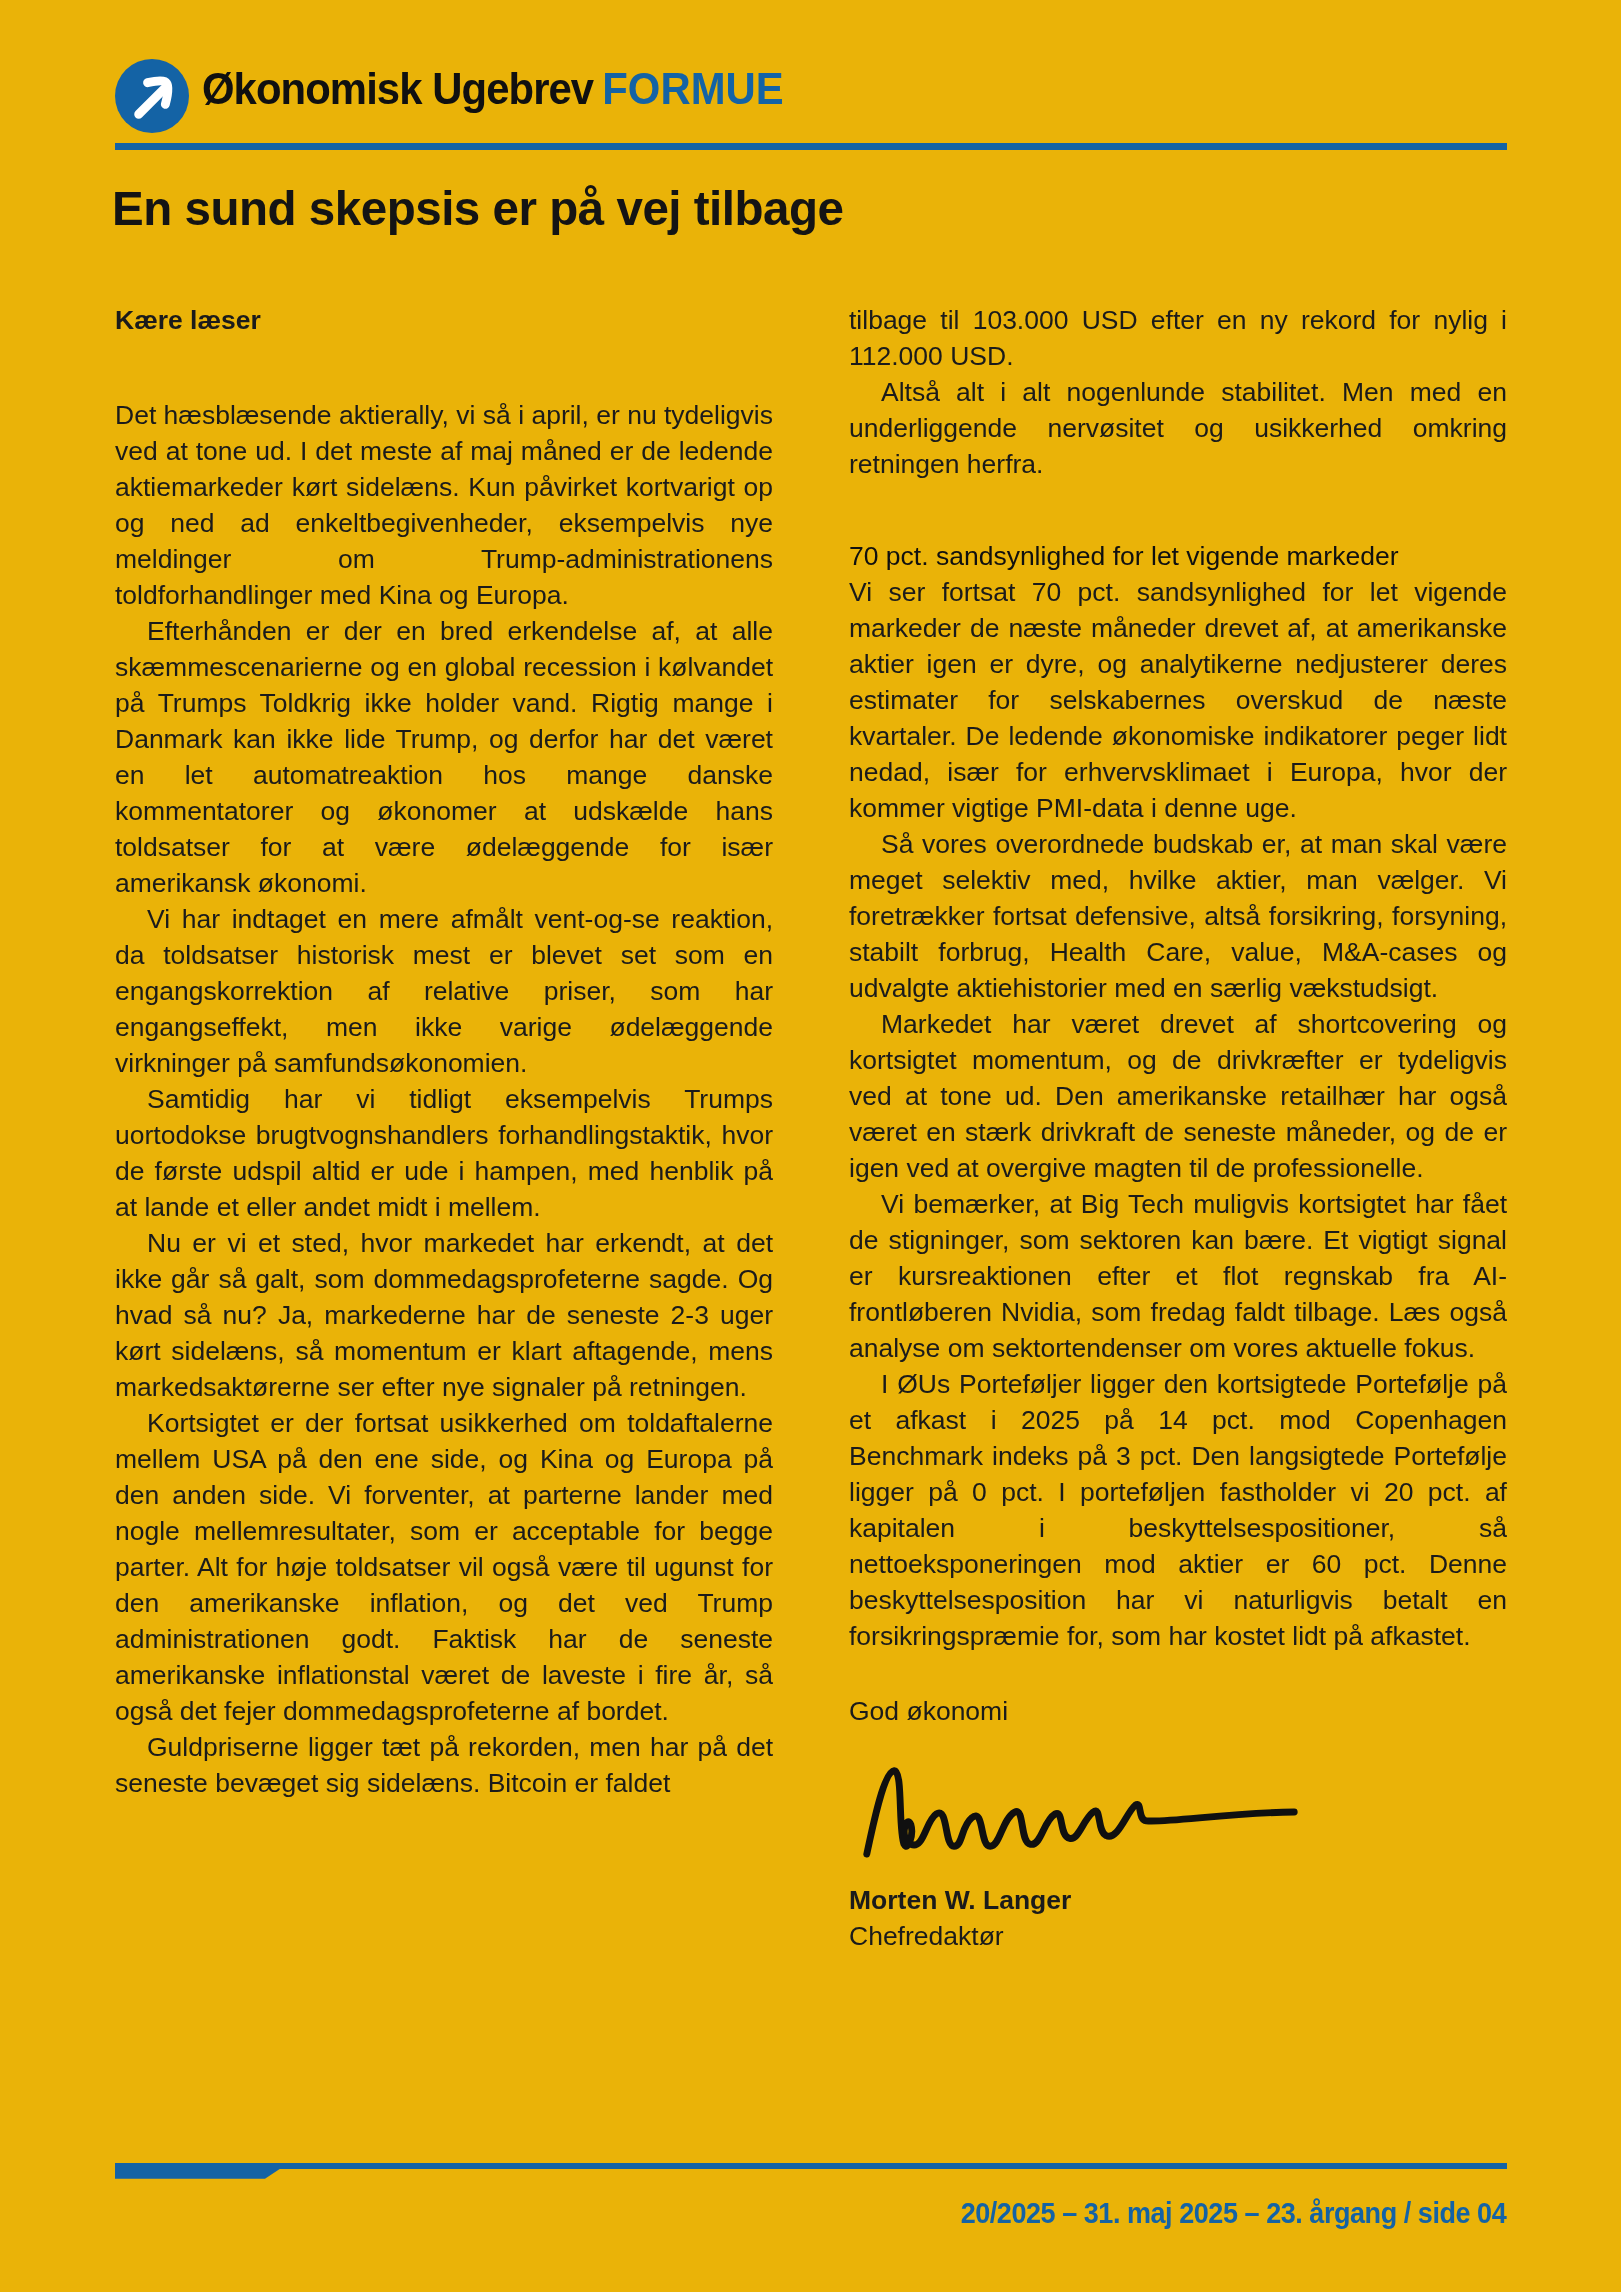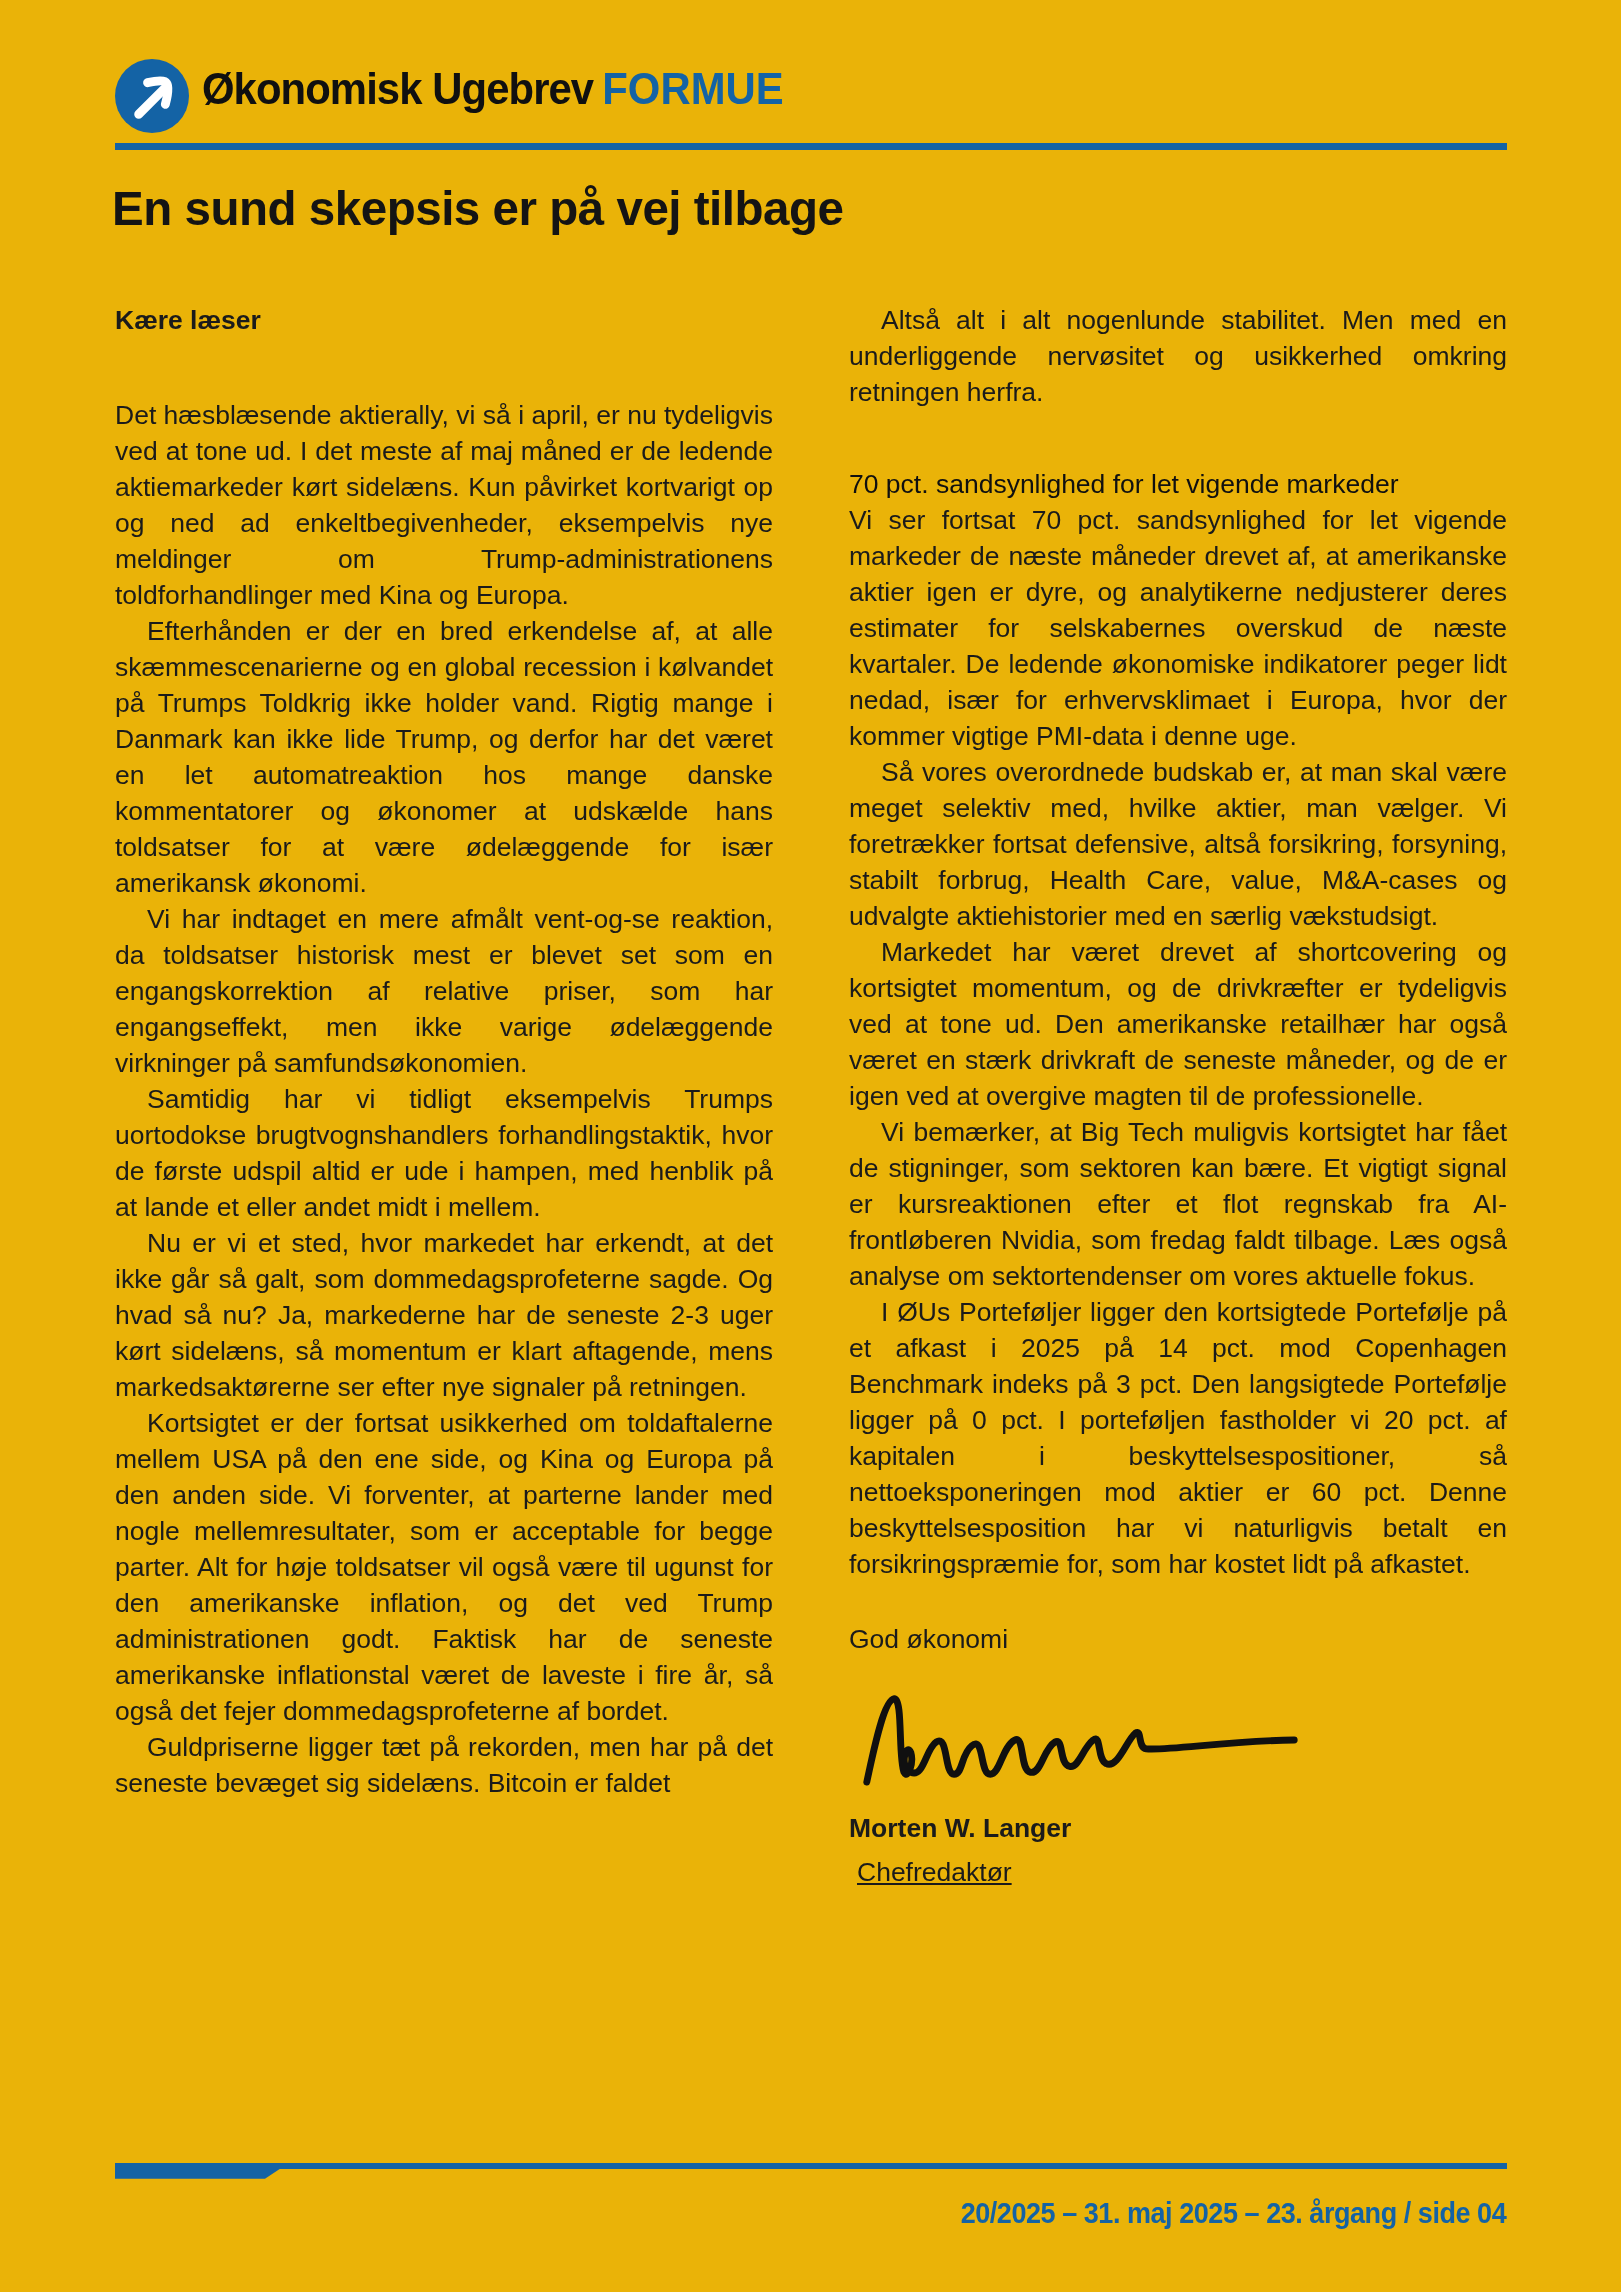--- a/index.html
+++ b/index.html
@@ -49,21 +49,21 @@
   .para{margin:0;}
   .para.indent{text-indent:32px;}
   .subhead{
     margin:56px 0 0 0;
     font-size:26.5px;line-height:36px;font-weight:400;color:#101010;
     text-align:left;
   }
   .closing{margin:39px 0 0 0;}
   .signature{display:block;margin:27.4px 0 0 5.9px;}
   .sig-name{margin:17.6px 0 0 0;font-weight:700;}
-  .sig-role{margin:8px;text-decoration:underline;}
+  .sig-role{margin:0;}
   
   .footer-rule{position:absolute;left:115px;top:2163px;width:1392px;height:15.7px;}
   .issue-line{
     position:absolute;right:115px;top:2196px;
     font-size:30px;font-weight:700;color:var(--blue);
     letter-spacing:-0.5px;white-space:nowrap;
     transform:scaleX(0.9);transform-origin:right center;
   }
 </style>
 </head>
@@ -89,20 +89,21 @@
     <p class="para" lang="da">Det hæsblæsende aktierally, vi så i april, er nu tydeligvis ved at tone ud. I det meste af maj måned er de ledende aktiemarkeder kørt sidelæns. Kun påvirket kortvarigt op og ned ad enkeltbegivenheder, eksempelvis nye meldinger om Trump-administrationens toldforhandlinger med Kina og Europa.</p>
     <p class="para indent" lang="da">Efterhånden er der en bred erkendelse af, at alle skæmmescenarierne og en global recession i kølvandet på Trumps Toldkrig ikke holder vand. Rigtig mange i Danmark kan ikke lide Trump, og derfor har det været en let automatreaktion hos mange danske kommentatorer og økonomer at udskælde hans toldsatser for at være ødelæggende for især amerikansk økonomi.</p>
     <p class="para indent" lang="da">Vi har indtaget en mere afmålt vent-og-se reaktion, da toldsatser historisk mest er blevet set som en engangskorrektion af relative priser, som har engangseffekt, men ikke varige ødelæggende virkninger på samfundsøkonomien.</p>
     <p class="para indent" lang="da">Samtidig har vi tidligt eksempelvis Trumps uortodokse brugtvognshandlers forhandlingstaktik, hvor de første udspil altid er ude i hampen, med henblik på at lande et eller andet midt i mellem.</p>
     <p class="para indent" lang="da">Nu er vi et sted, hvor markedet har erkendt, at det ikke går så galt, som dommedagsprofeterne sagde. Og hvad så nu? Ja, markederne har de seneste 2-3 uger kørt sidelæns, så momentum er klart aftagende, mens markedsaktørerne ser efter nye signaler på retningen.</p>
     <p class="para indent" lang="da">Kortsigtet er der fortsat usikkerhed om toldaftalerne mellem USA på den ene side, og Kina og Europa på den anden side. Vi forventer, at parterne lander med nogle mellemresultater, som er acceptable for begge parter. Alt for høje toldsatser vil også være til ugunst for den amerikanske inflation, og det ved Trump administrationen godt. Faktisk har de seneste amerikanske inflationstal været de laveste i fire år, så også det fejer dommedagsprofeterne af bordet.</p>
     <p class="para indent" lang="da">Guldpriserne ligger tæt på rekorden, men har på det seneste bevæget sig sidelæns. Bitcoin er faldet</p>
   </div>
 
   <div class="col right">
+    <p class="para" lang="da">tilbage til 103.000 USD efter en ny rekord for nylig i 112.000 USD.</p>
     <p class="para indent" lang="da">Altså alt i alt nogenlunde stabilitet. Men med en underliggende nervøsitet og usikkerhed omkring retningen herfra.</p>
     <h2 class="subhead">70 pct. sandsynlighed for let vigende markeder</h2>
     <p class="para" lang="da">Vi ser fortsat 70 pct. sandsynlighed for let vigende markeder de næste måneder drevet af, at amerikanske aktier igen er dyre, og analytikerne nedjusterer deres estimater for selskabernes overskud de næste kvartaler. De ledende økonomiske indikatorer peger lidt nedad, især for erhvervsklimaet i Europa, hvor der kommer vigtige PMI-data i denne uge.</p>
     <p class="para indent" lang="da">Så vores overordnede budskab er, at man skal være meget selektiv med, hvilke aktier, man vælger. Vi foretrækker fortsat defensive, altså forsikring, forsyning, stabilt forbrug, Health Care, value, M&amp;A-cases og udvalgte aktiehistorier med en særlig vækstudsigt.</p>
     <p class="para indent" lang="da">Markedet har været drevet af shortcovering og kortsigtet momentum, og de drivkræfter er tydeligvis ved at tone ud. Den amerikanske retailhær har også været en stærk drivkraft de seneste måneder, og de er igen ved at overgive magten til de professionelle.</p>
     <p class="para indent" lang="da">Vi bemærker, at Big Tech muligvis kortsigtet har fået de stigninger, som sektoren kan bære. Et vigtigt signal er kursreaktionen efter et flot regnskab fra AI-frontløberen Nvidia, som fredag faldt tilbage. Læs også analyse om sektortendenser om vores aktuelle fokus.</p>
     <p class="para indent" lang="da">I ØUs Porteføljer ligger den kortsigtede Portefølje på et afkast i 2025 på 14 pct. mod Copenhagen Benchmark indeks på 3 pct. Den langsigtede Portefølje ligger på 0 pct. I porteføljen fastholder vi 20 pct. af kapitalen i beskyttelsespositioner, så nettoeksponeringen mod aktier er 60 pct. Denne beskyttelsesposition har vi naturligvis betalt en forsikringspræmie for, som har kostet lidt på afkastet.</p>
     <p class="closing">God økonomi</p>
 
     <svg class="signature" width="451" height="108" viewBox="0 0 460 110">

